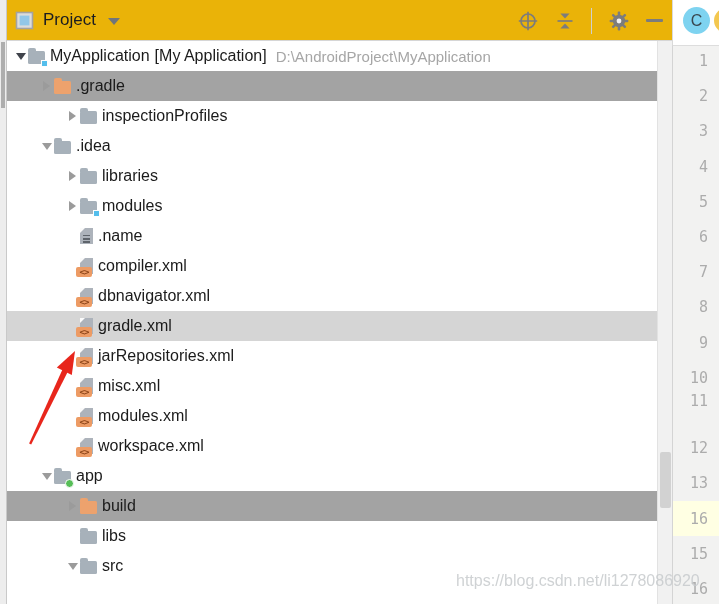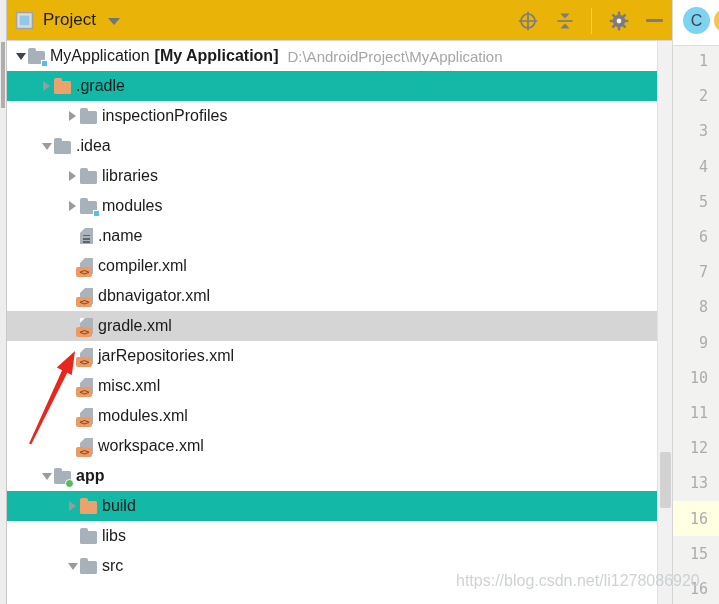--- a/index.html
+++ b/index.html
@@ -26,27 +26,27 @@
   .avatar-c { position:absolute; left:10px; top:7px; width:27px; height:27px; border-radius:50%; background:#7ED3F0; color:#39474F; font-size:16px; text-align:center; line-height:27px; }
   .avatar-o { position:absolute; left:41px; top:8px; width:25px; height:25px; border-radius:50%; background:#F3C74F; }
 
   
   .tree { position:absolute; left:7px; top:41px; width:665px; height:563px; background:#FFFFFF; overflow:hidden; }
   .tree-row { height:30px; display:flex; align-items:center; font-size:16px; color:#1B1B1B; white-space:nowrap; cursor:pointer; }
   .tree-row.lvl0 { padding-left:6px; }
   .tree-row.lvl1 { padding-left:32px; }
   .tree-row.lvl2 { padding-left:58px; }
   .tree-row.row-selected { background:#D5D5D5; }
-  .tree-row.row-modified { background:#14b8a6;text-align:right; }
+  .tree-row.row-modified { background:#a3a3a3;text-align:right; }
   .tgl { width:15px; display:flex; align-items:center; justify-content:center; flex:0 0 15px; }
   .tri-exp { width:0; height:0; border-left:5px solid transparent; border-right:5px solid transparent; border-top:7px solid #9B9B9B; }
   .tri-exp.dark { border-top-color:#3F434B; }
   .tri-col { width:0; height:0; border-top:5px solid transparent; border-bottom:5px solid transparent; border-left:7px solid #9B9B9B; }
   .lbl { margin-left:5px; }
-  .lbl.bold { font-weight:bold; }
+  .lbl.bold { font-weight:normal; }
   .path { margin-left:9px; font-size:15px; color:#A6A6A6; }
 
   
   .folder { width:17px; height:13px; border-radius:1.5px; position:relative; background:#A7B1BA; margin-top:3px; }
   .folder::before { content:""; position:absolute; top:-3px; left:0; width:8px; height:4px; border-radius:2px 2px 0 0; background:inherit; }
   .folder.orange { background:#EDA26D; }
   .folder .sq { position:absolute; right:-3px; bottom:-3px; width:7px; height:7px; background:#54BEEC; border:1px solid #FDFDFD; }
   .folder .dot { position:absolute; right:-3px; bottom:-4px; width:9px; height:9px; border-radius:50%; background:#56BE57; border:1px solid #FDFDFD; }
 
   
@@ -276,21 +276,21 @@
       <div class="gutter-line" style="top: 6px;">1</div>
       <div class="gutter-line" style="top: 41.2px;">2</div>
       <div class="gutter-line" style="top: 76.4px;">3</div>
       <div class="gutter-line" style="top: 111.6px;">4</div>
       <div class="gutter-line" style="top: 146.8px;">5</div>
       <div class="gutter-line" style="top: 182px;">6</div>
       <div class="gutter-line" style="top: 217.2px;">7</div>
       <div class="gutter-line" style="top: 252.4px;">8</div>
       <div class="gutter-line" style="top: 287.6px;">9</div>
       <div class="gutter-line" style="top: 322.8px;">10</div>
-      <div class="gutter-line" style="top: 358px;">11</div>
+      <div class="gutter-line" style="top: 346px;">11</div>
       <div class="gutter-line" style="top: 393.2px;">12</div>
       <div class="gutter-line" style="top: 428.4px;">13</div>
       <div class="gutter-band" style="top: 455.1px;"></div>
       <div class="gutter-line" style="top: 463.6px;">16</div>
       <div class="gutter-line" style="top: 498.8px;">15</div>
       <div class="gutter-line" style="top: 534px;">16</div>
     </div>
 
   <svg class="overlay-svg" viewBox="0 0 719 604">
     <polygon points="29.1,443.6 31.2,444.6 68,371.3 62.8,368.8" fill="#E8261C"></polygon>

